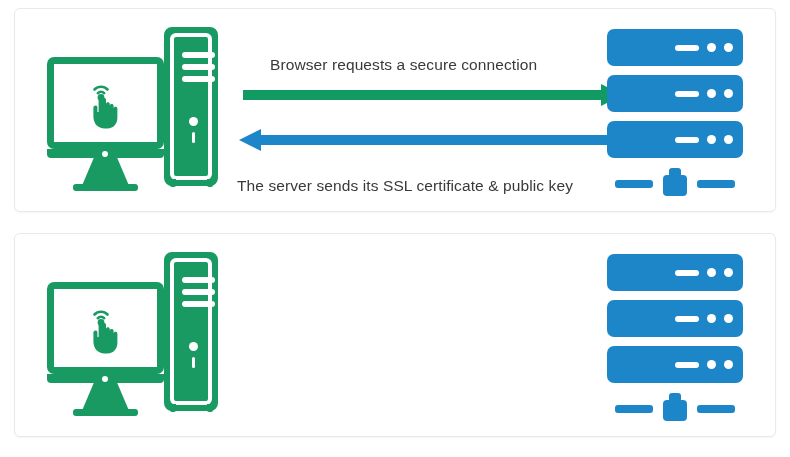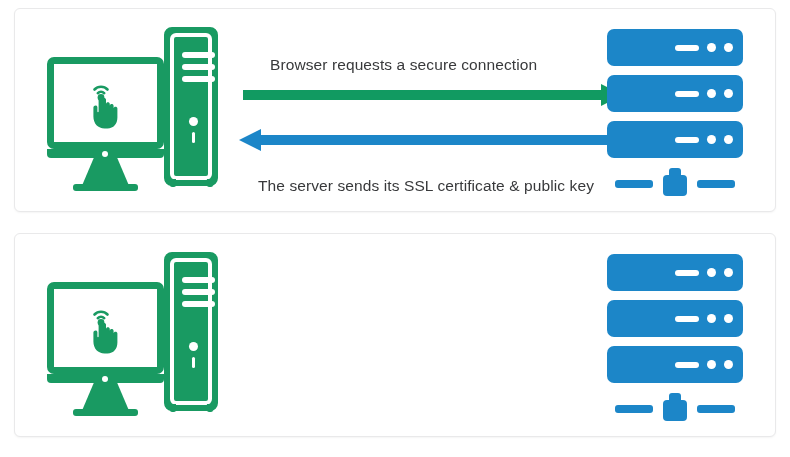--- a/index.html
+++ b/index.html
@@ -270,21 +270,21 @@
   
   .caption {
     position: absolute;
     color: #38393b;
     font-size: 15.5px;
     line-height: 1.25;
     letter-spacing: 0.1px;
     white-space: nowrap;
   }
   .cap-top    { left: 255px; top: 46px; }
-  .cap-bottom { left: 243px; top: 167px; }
+  .cap-bottom { left: 222px; top: 167px; }
 </style>
 </head>
 <body>
 
 <div class="board">
 
   <div class="panel">
 
     <div class="computer">
       <div class="monitor-frame"></div>

